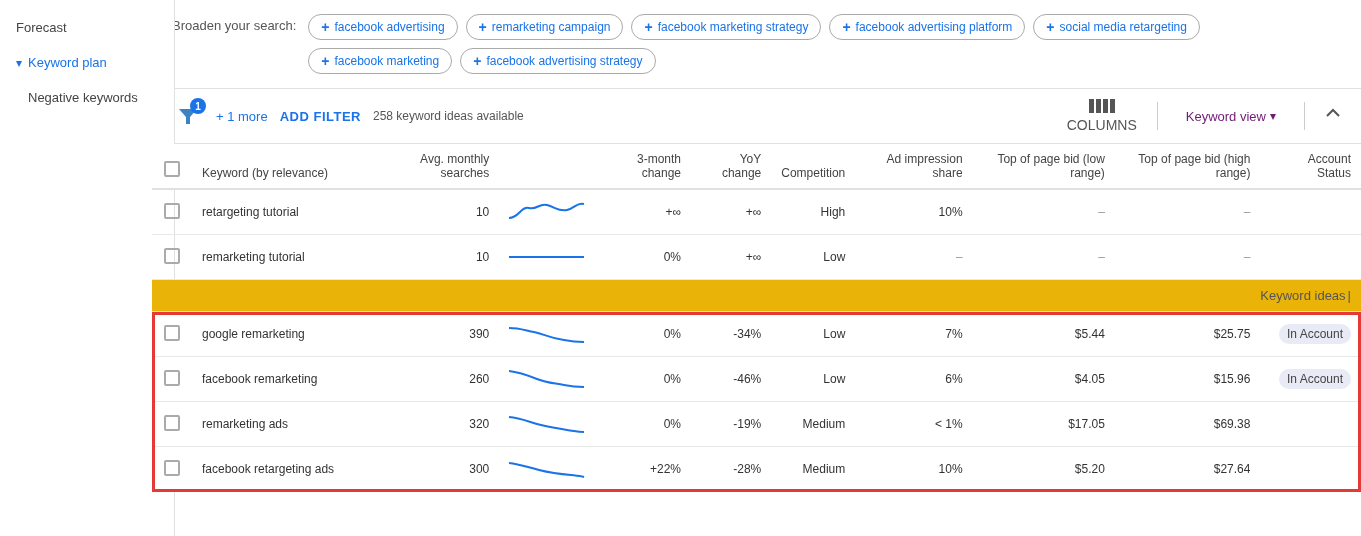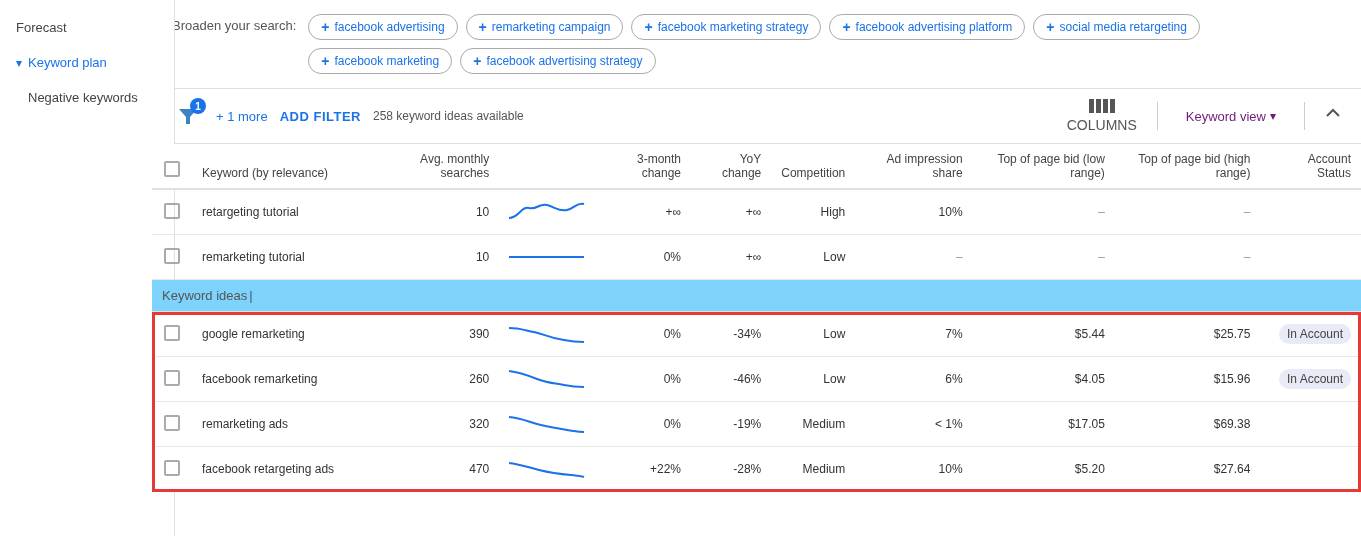--- a/index.html
+++ b/index.html
@@ -206,25 +206,25 @@
       border-radius: 2px;
       display: inline-block;
       cursor: pointer;
     }
 
     
     .sparkline { display: inline-block; vertical-align: middle; }
 
     
     .section-label-row td {
-      text-align: left;
+      text-align: right;
       color: #555;
       font-size: 13px;
       padding: 8px 10px;
-      background: #7dd3fc;
+      background: #eab308;
       border-bottom: 1px solid #e0e0e0;
       cursor: text;
     }
 
     tr.highlighted-row td {
       background: #fff;
     }
 
     
     .in-account-badge {
@@ -457,21 +457,21 @@
     <td><span>&lt; 1%</span></td>
     <td><span>$17.05</span></td>
     <td><span>$69.38</span></td>
     <td></td>
   </tr>
           <tr class="highlighted-row">
     <td class="check-col">
       <div class="checkbox"></div>
     </td>
     <td class="left"><span>facebook retargeting ads</span></td>
-    <td><span>470</span></td>
+    <td><span>300</span></td>
     <td><svg class="sparkline" width="75" height="28" viewBox="0 0 75 28">
     <path d="M0,8 C10,9 18,12 30,15 C42,18 50,19 62,20 C70,21 73,21 75,22" fill="none" stroke="#1a73e8" stroke-width="2" stroke-linejoin="round"></path>
   </svg></td>
     <td><span>+22%</span></td>
     <td><span>-28%</span></td>
     <td><span>Medium</span></td>
     <td><span>10%</span></td>
     <td><span>$5.20</span></td>
     <td><span>$27.64</span></td>
     <td></td>

